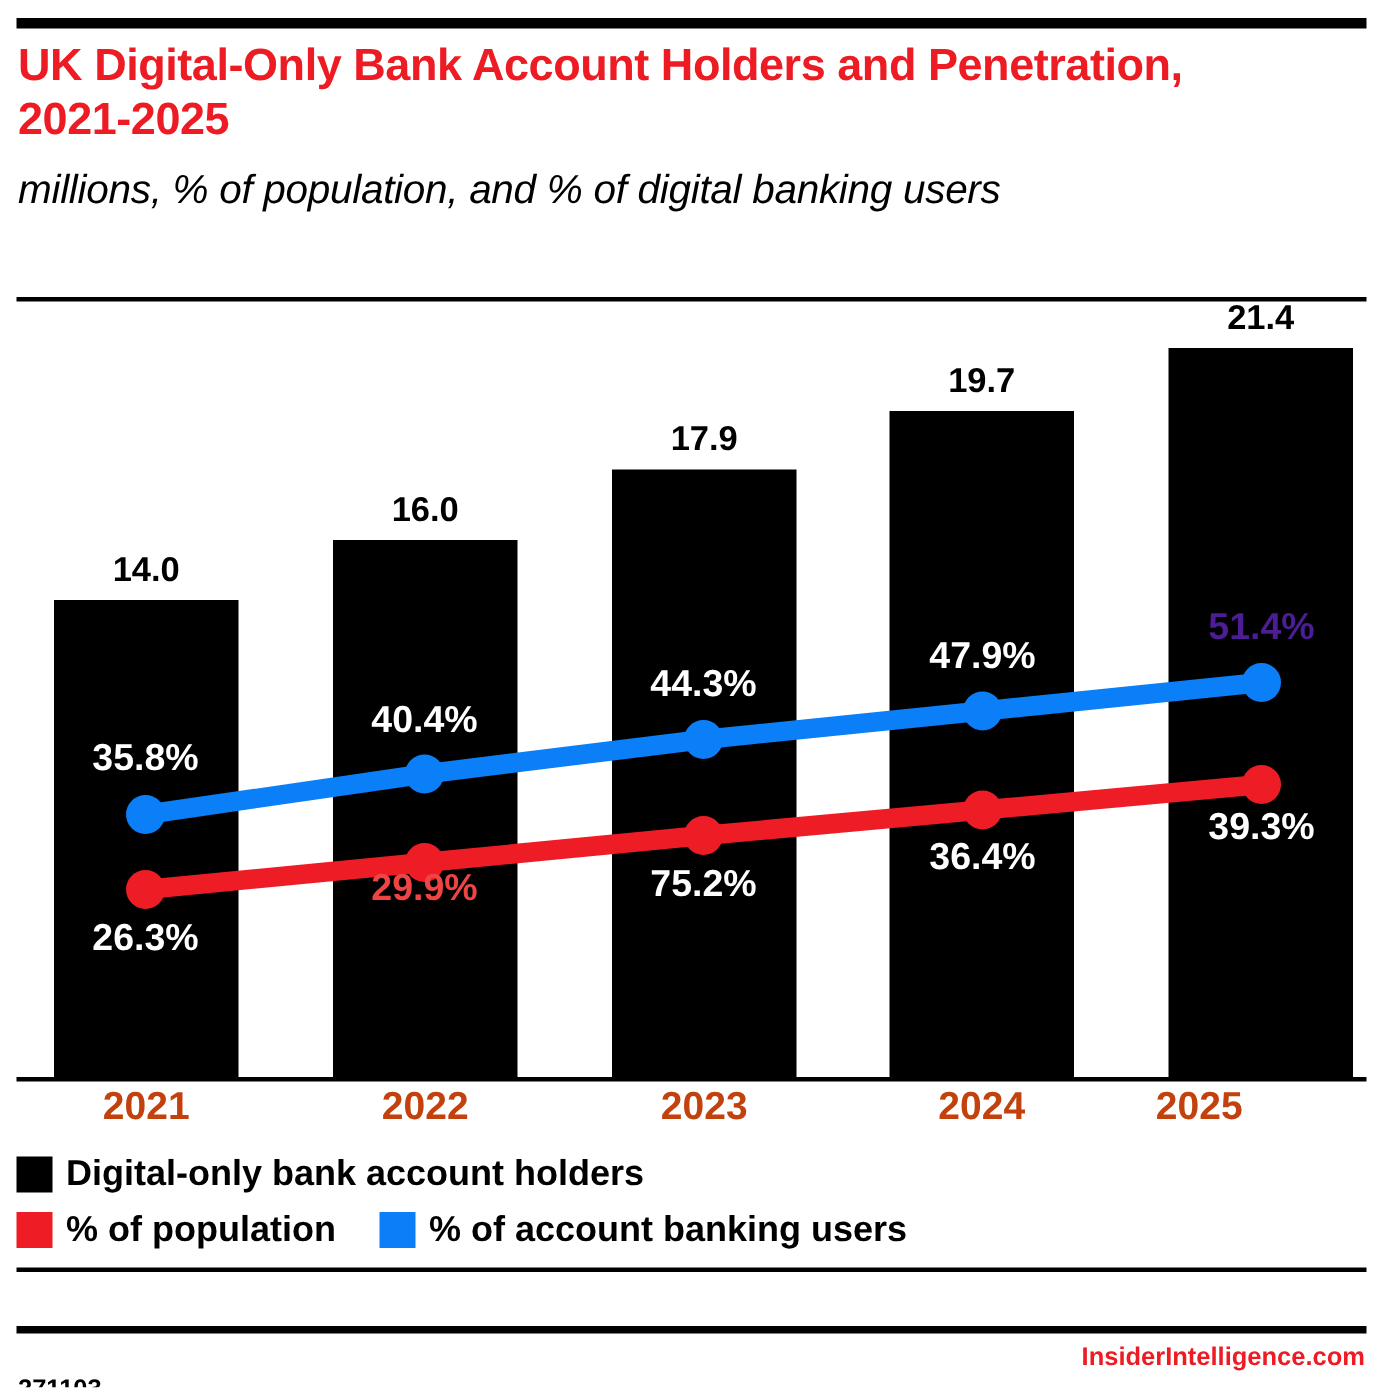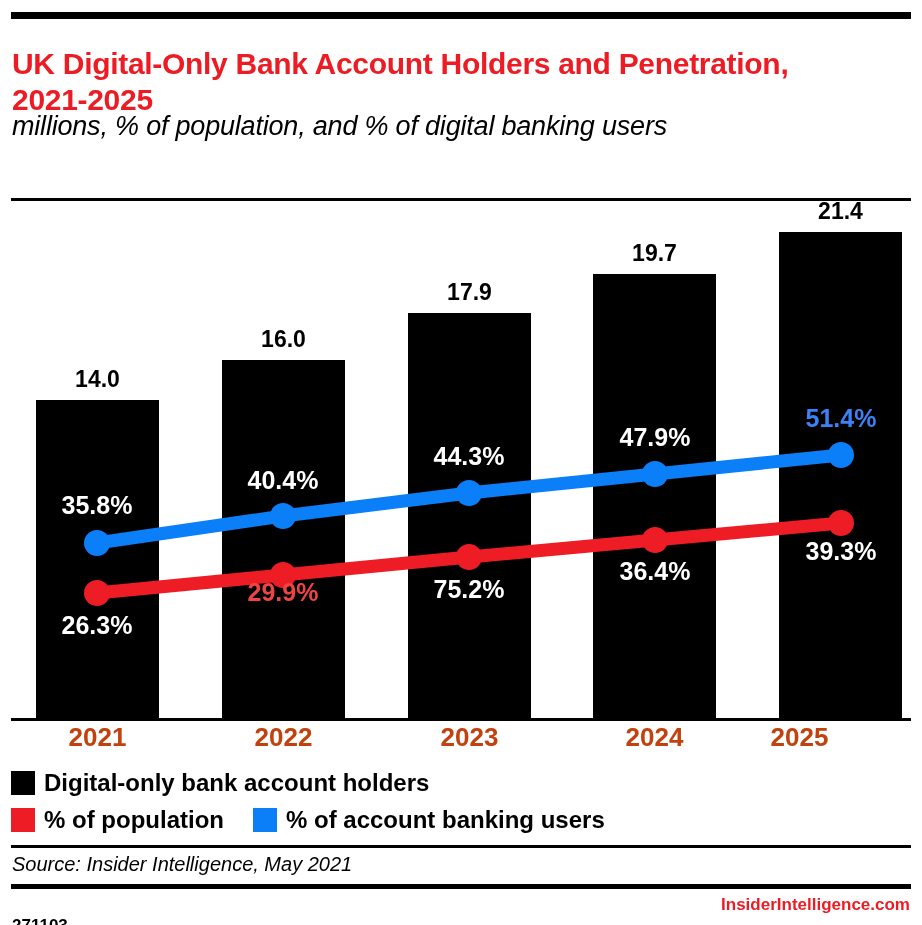--- a/index.html
+++ b/index.html
@@ -32,21 +32,20 @@
     position: absolute;
     left: 12px;
     top: 26px;
     width: 830px;
     color: #ED1C24;
     font-weight: bold;
     font-size: 30px;
     line-height: 36px;
     letter-spacing: -0.3px;
     font-family: "Liberation Sans", sans-serif;
-    margin-top: 20px;
   }
   .chart-subtitle {
     position: absolute;
     left: 12px;
     top: 108px;
     width: 850px;
     color: #000000;
     font-style: italic;
     font-size: 27px;
     line-height: 36px;
@@ -243,21 +242,21 @@
           <circle cx="469" cy="357" r="13" fill="#EE1C25"></circle>
           <circle cx="655" cy="340" r="13" fill="#EE1C25"></circle>
           <circle cx="841" cy="323" r="13" fill="#EE1C25"></circle>
         </g>
       </svg>
     <div id="point-labels-layer">
         <div class="pt-label" style="left: 27px; width: 140px; top: 291px; color: rgb(255, 255, 255);">35.8%</div>
         <div class="pt-label" style="left: 213px; width: 140px; top: 266px; color: rgb(255, 255, 255);">40.4%</div>
         <div class="pt-label" style="left: 399px; width: 140px; top: 242px; color: rgb(255, 255, 255);">44.3%</div>
         <div class="pt-label" style="left: 585px; width: 140px; top: 223px; color: rgb(255, 255, 255);">47.9%</div>
-        <div class="pt-label" style="left: 771px; width: 140px; top: 204px; color: #3b82f6;">51.4%</div>
+        <div class="pt-label" style="left: 771px; width: 140px; top: 204px; color: #4c1d95;">51.4%</div>
         <div class="pt-label" style="left: 27px; width: 140px; top: 411px; color: rgb(255, 255, 255);">26.3%</div>
         <div class="pt-label" style="left: 213px; width: 140px; top: 378px; color: #ef4444;">29.9%</div>
         <div class="pt-label" style="left: 399px; width: 140px; top: 375px; color: rgb(255, 255, 255);">75.2%</div>
         <div class="pt-label" style="left: 585px; width: 140px; top: 357px; color: rgb(255, 255, 255);">36.4%</div>
         <div class="pt-label" style="left: 771px; width: 140px; top: 337px; color: rgb(255, 255, 255);">39.3%</div>
       </div>
     <div class="axis-line"></div>
   </div>
 
   <div id="xticks-layer">
@@ -281,18 +280,17 @@
         <span class="lg-text">% of population</span>
       </div>
       <div class="lg-item" style="left:242px;">
         <span class="lg-swatch" style="background: rgb(11, 127, 247);"></span>
         <span class="lg-text">% of account banking users</span>
       </div>
     </div>
   </div>
 
   <div class="rule-source-top"></div>
-  <div class="source-text">Source: Insider Intelligence, May 2021</div>
   <div class="rule-source-bottom"></div>
   <div class="doc-id">271103</div>
   <div class="brand" style="color: rgb(237, 28, 36);">InsiderIntelligence.com</div>
 
 </div>
 
 </body></html>

